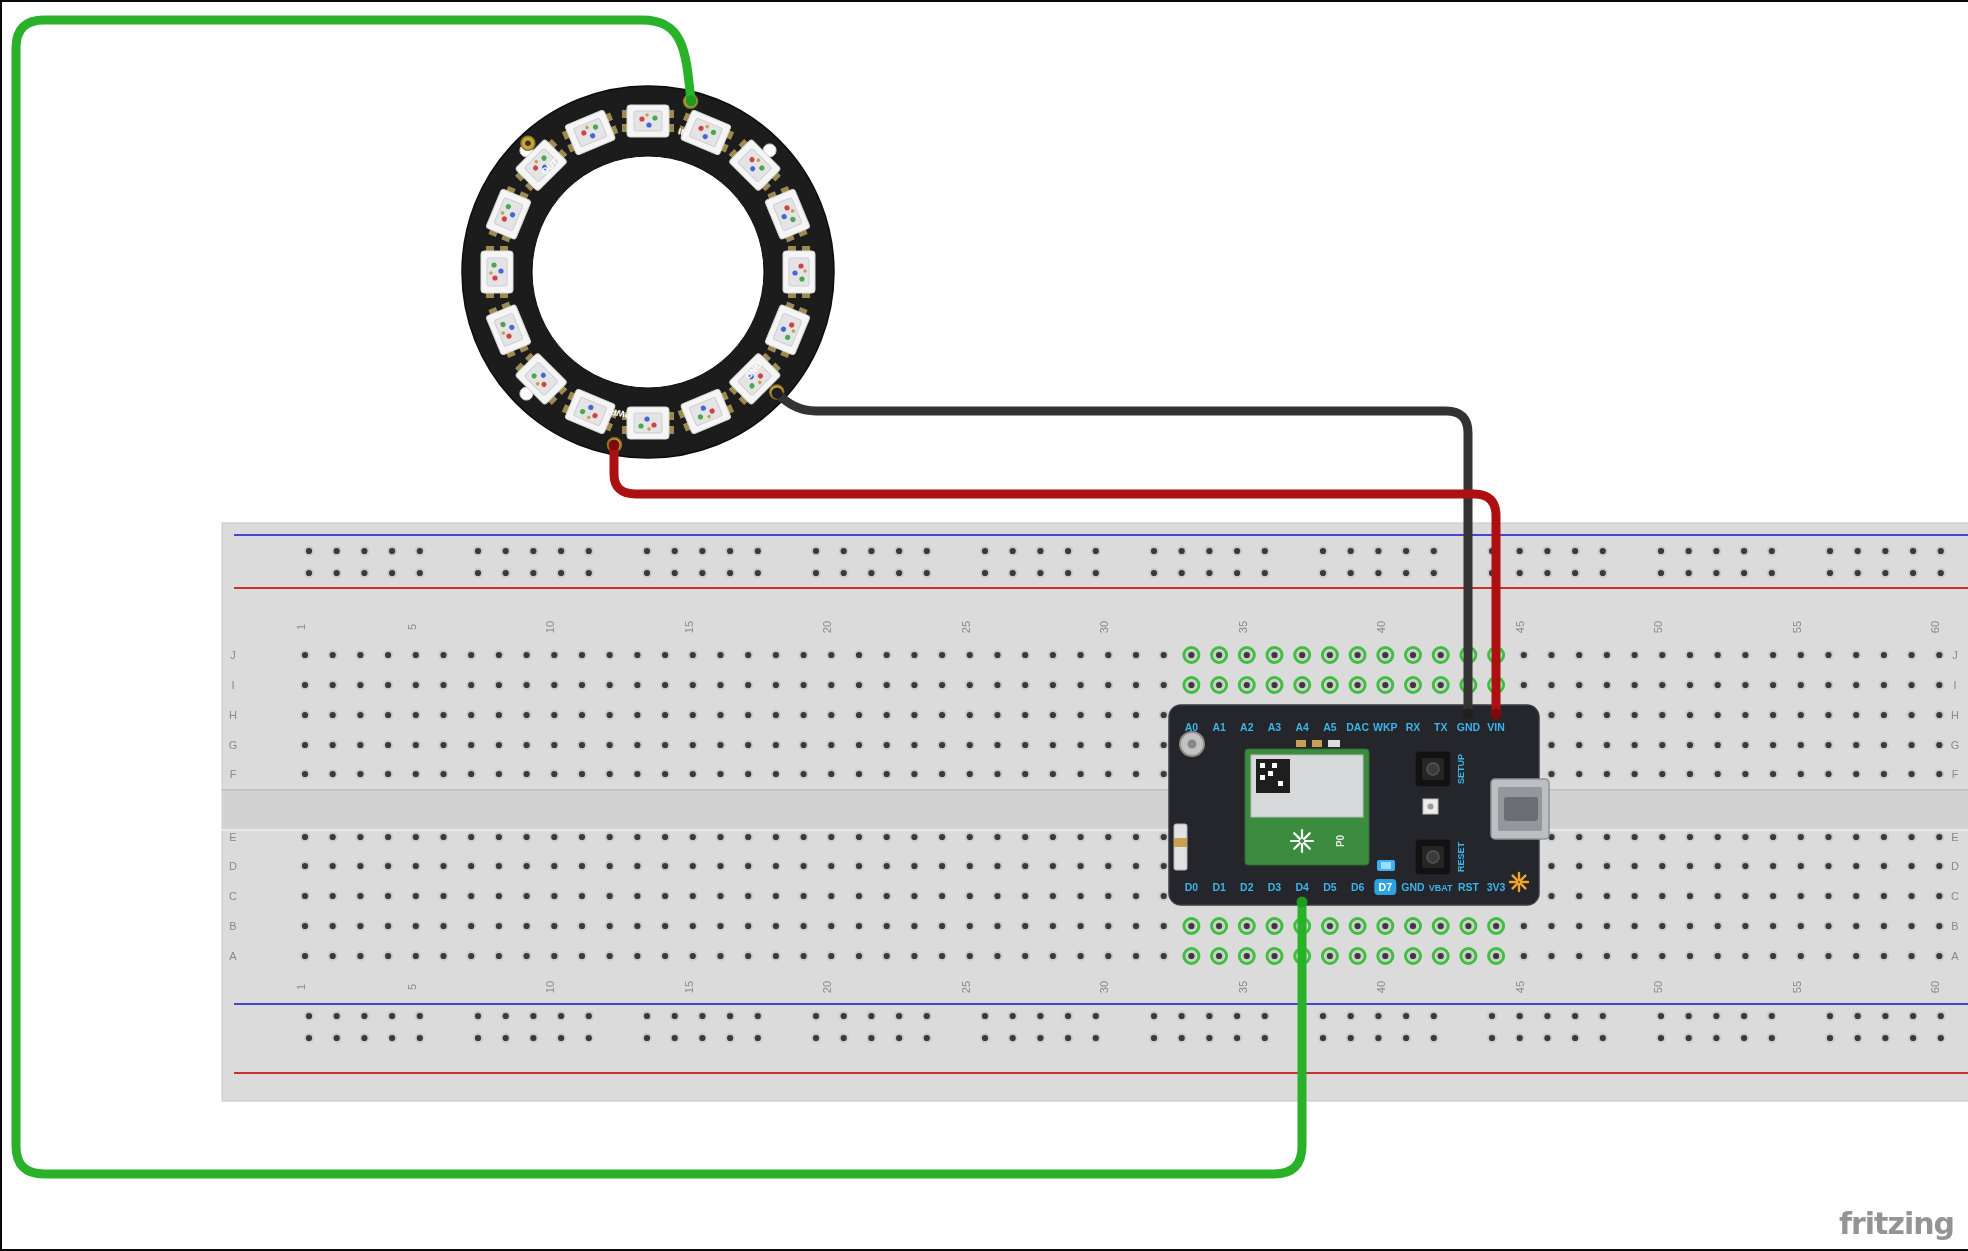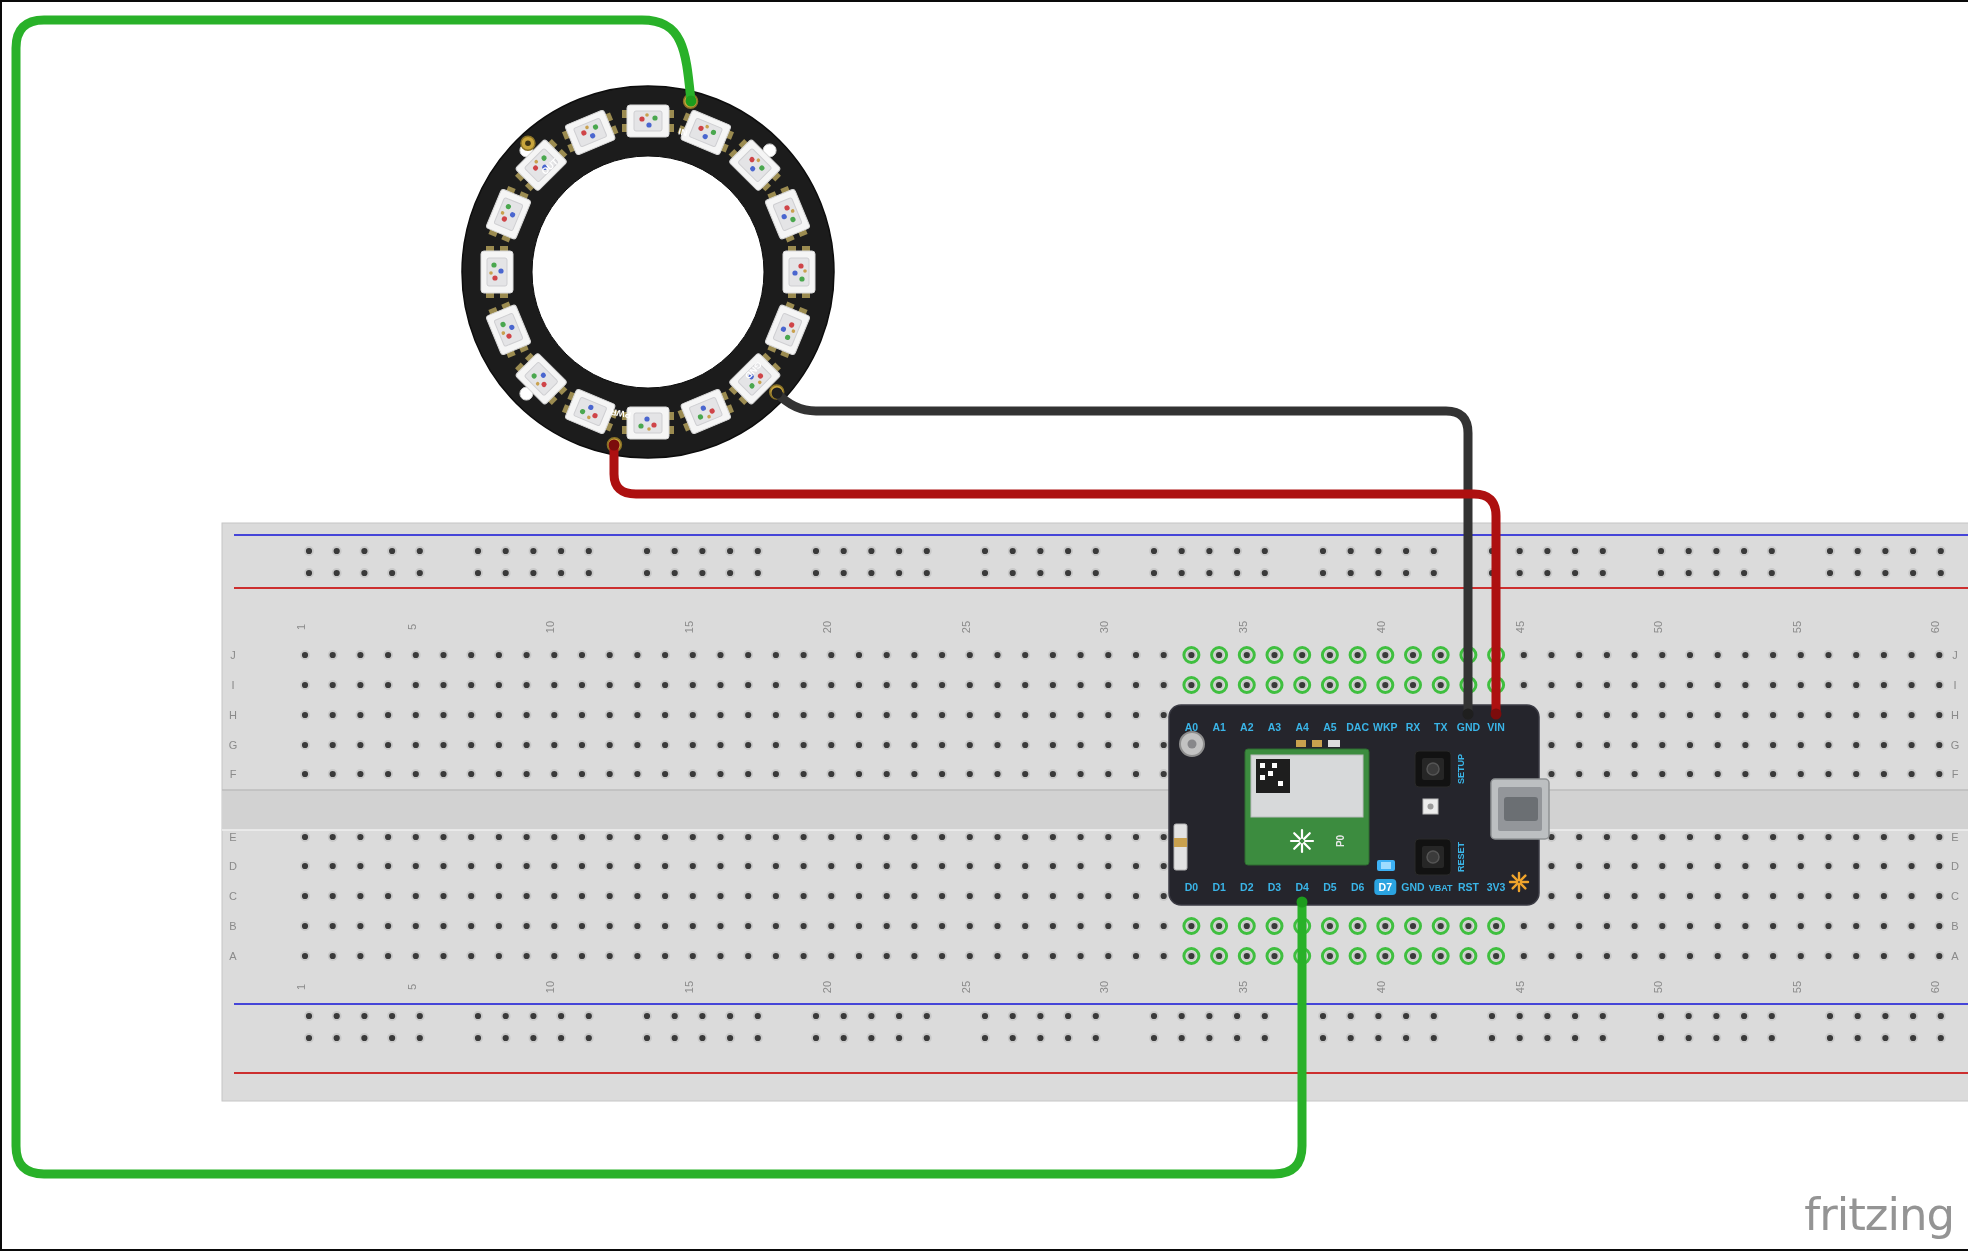--- a/index.html
+++ b/index.html
@@ -13,22 +13,22 @@
     border-top:2px solid #0a0a0a;
     border-bottom:2px solid #0a0a0a;
     font-family:"Liberation Sans",sans-serif;
   }
   #scene{position:absolute;left:0;top:0;}
   .watermark{
     position:absolute;
     right:14px;
     bottom:8px;
     font-family:"DejaVu Sans",sans-serif;
-    font-weight:normal;
-    font-size:45px;
+    font-weight:bold;
+    font-size:30px;
     letter-spacing:-1px;
     color:#949494;
     user-select:none;
   }
 </style>
 </head>
 <body>
 
 <div class="canvas">
   <svg id="scene" width="1966" height="1247" viewBox="0 0 1966 1247">

